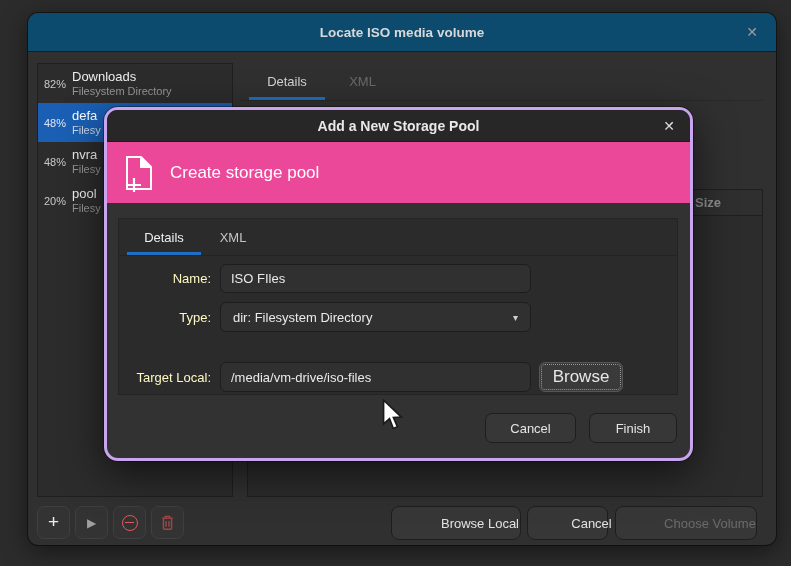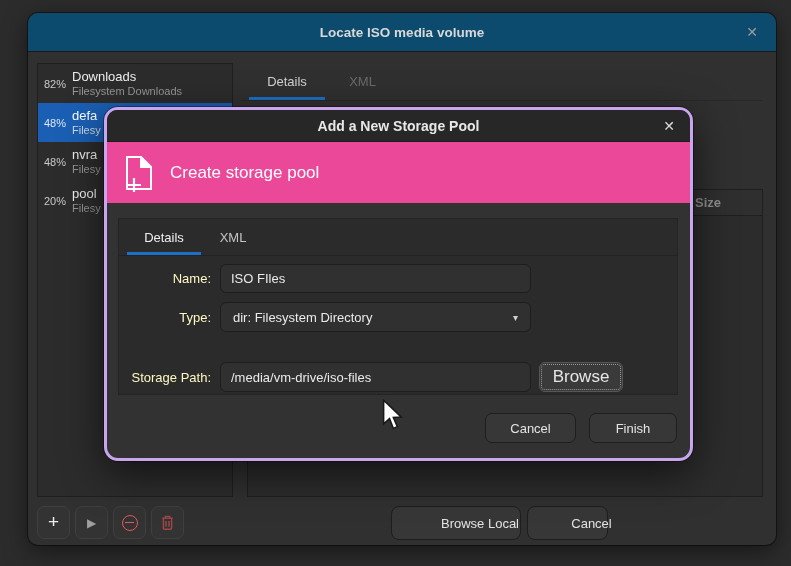--- a/index.html
+++ b/index.html
@@ -156,21 +156,21 @@
   <div class="titlebar">
     <div class="title">Locate ISO media volume</div>
     <div class="close">✕</div>
   </div>
 
   <div class="pool-list">
     <div class="pitem">
       <span class="pct">82%</span>
       <span class="ptxt">
         <span class="pname">Downloads</span>
-        <span class="ptype">Filesystem Downloads</span>
+        <span class="ptype">Filesystem Directory</span>
       </span>
     </div>
     <div class="pitem selected">
       <span class="pct">48%</span>
       <span class="ptxt">
         <span class="pname">defa</span>
         <span class="ptype">Filesy</span>
       </span>
     </div>
     <div class="pitem">
@@ -222,20 +222,21 @@
             <path d="M6 7 V12.8 M9 7 V12.8"></path>
           </g>
         </svg>
       </span>
     </div>
   </div>
 
   <div class="win-actions">
     <div class="btn btn-browse-local">Browse Local</div>
     <div class="btn btn-win-cancel">Cancel</div>
+    <div class="btn btn-choose">Choose Volume</div>
   </div>
 </div>
 
 <div class="dialog">
   <div class="d-titlebar">
     <div class="title">Add a New Storage Pool</div>
     <div class="close">✕</div>
   </div>
 
   <div class="banner">
@@ -260,21 +261,21 @@
 
     <div class="flabel" style="top:52px;">Name:</div>
     <input class="field" style="top: 45px; height: 29px;" value="ISO FIles">
 
     <div class="flabel" style="top:91px;">Type:</div>
     <div class="dropdown" style="top:83px; height:30px;">
       <span>dir: Filesystem Directory</span>
       <span class="caret">▾</span>
     </div>
 
-    <div class="flabel" style="top:151px;">Storage Path:</div>
+    <div class="flabel" style="top:151px;">Target Local:</div>
     <input class="field" style="top: 143px; height: 30px;" value="/media/vm-drive/iso-files">
     <div class="btn-browse">Browse</div>
   </div>
 
   <div class="d-actions">
     <div class="btn2 btn-d-cancel">Cancel</div>
     <div class="btn2 btn-d-finish">Finish</div>
   </div>
 </div>
 

